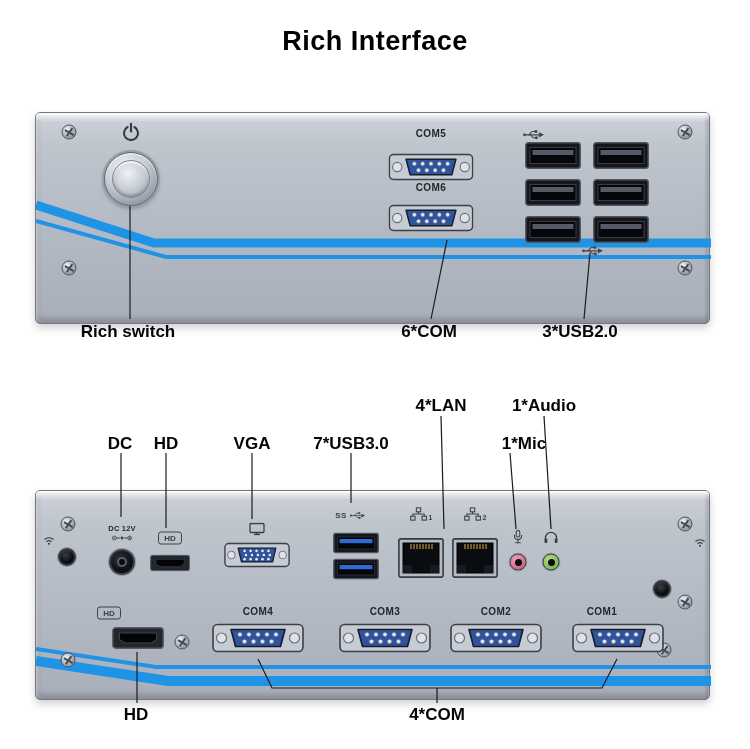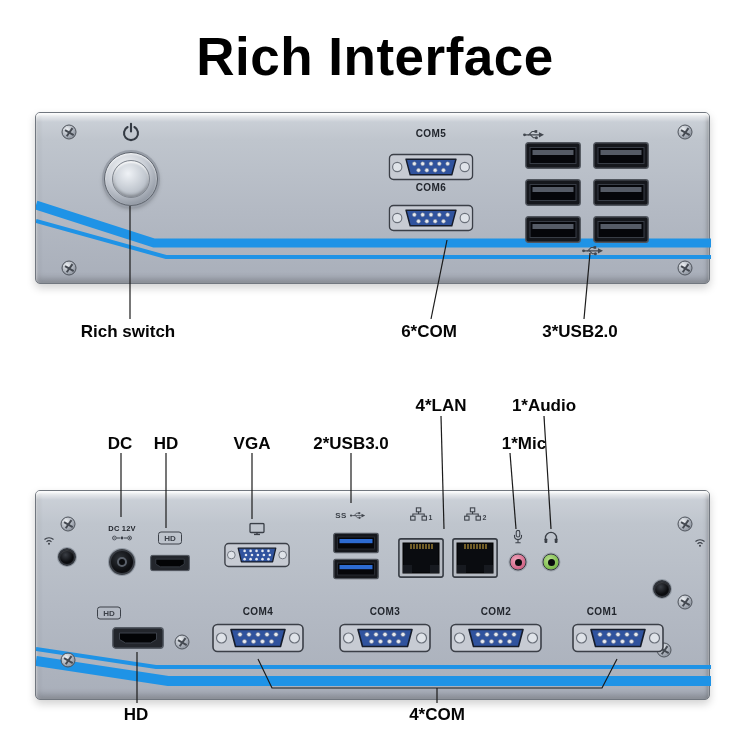--- a/index.html
+++ b/index.html
@@ -1,32 +1,32 @@
 <!DOCTYPE html>
 <html><head>
 <meta charset="utf-8">
 <style>
   *{margin:0;padding:0;box-sizing:border-box}
   html,body{background:#fff}
   body{width:750px;height:749px;font-family:"Liberation Sans",sans-serif;overflow:hidden}
   svg{display:block}
   .page{position:relative;width:750px;height:749px;background:#fff}
   .title{position:absolute;top:26px;left:0;width:100%;text-align:center;
-         font-size:53px;font-weight:900;color:#000;letter-spacing:.5px}
+         font-size:27px;font-weight:900;color:#000;letter-spacing:.5px}
   .panel{position:absolute;border:1px solid #71777f;border-radius:5px;
          background:linear-gradient(180deg,#ced3da 0%,#bfc5cd 16%,#b4bac4 55%,#a9afba 100%);
          box-shadow:0 4px 8px rgba(0,0,0,.18),
                     inset 0 2px 2px rgba(255,255,255,.75),
                     inset 0 -4px 7px rgba(0,0,0,.22),
                     inset 2px 0 3px rgba(255,255,255,.3),
                     inset -2px 0 3px rgba(0,0,0,.12)}
   .panel::before{content:"";position:absolute;left:0;right:0;top:0;height:9px;
          border-radius:4px 4px 0 0;
          background:linear-gradient(180deg,rgba(255,255,255,.8),rgba(255,255,255,0));pointer-events:none}
-  .front-panel{left:35px;top:112px;width:675px;height:172px}
+  .front-panel{left:35px;top:112px;width:675px;height:212px}
   .rear-panel{left:35px;top:490px;width:675px;height:210px}
   .stripes{position:absolute;left:0;top:0;pointer-events:none}
   .c{position:absolute;transform:translate(-50%,-50%)}
   .screw{width:15px;height:15px;border-radius:50%;
          background:radial-gradient(circle at 35% 30%,#eef1f4,#a8aeb8 55%,#767d87);
          border:1px solid #4d525a}
   .screw::before{content:"";position:absolute;left:2.2px;top:6.4px;width:9.5px;height:1.5px;background:#454a52;transform:rotate(30deg)}
   .screw::after{content:"";position:absolute;left:2.2px;top:6.4px;width:9.5px;height:1.5px;background:#454a52;transform:rotate(-55deg)}
   .power-btn{width:54px;height:54px;border-radius:50%;
          background:radial-gradient(circle at 40% 32%,#fbfcfd,#c6cbd3 45%,#8f96a1 78%,#787f8a);
@@ -261,21 +261,21 @@
 
   <div class="callout" style="left:128px;top:322px">Rich switch</div>
   <div class="callout" style="left:429px;top:322px">6*COM</div>
   <div class="callout" style="left:580px;top:322px">3*USB2.0</div>
 
   <div class="callout" style="left:441px;top:396px">4*LAN</div>
   <div class="callout" style="left:544px;top:396px">1*Audio</div>
   <div class="callout" style="left:120px;top:434px">DC</div>
   <div class="callout" style="left:166px;top:434px">HD</div>
   <div class="callout" style="left:252px;top:434px">VGA</div>
-  <div class="callout" style="left:351px;top:434px">2*USB3.0</div>
+  <div class="callout" style="left:351px;top:434px">7*USB3.0</div>
   <div class="callout" style="left:524px;top:434px">1*Mic</div>
 
   <div class="panel rear-panel">
     <svg class="stripes" width="675" height="210" viewBox="0 0 675 210">
       <polyline points="0,158 120,176 675,176" fill="none" stroke="#1f93e6" stroke-width="4"></polyline>
       <polyline points="0,170 132,190 675,190" fill="none" stroke="#1f93e6" stroke-width="10"></polyline>
     </svg>
 
     <div class="c screw" style="left:32px;top:33px"></div>
     <div class="c screw" style="left:649px;top:33px"></div>

